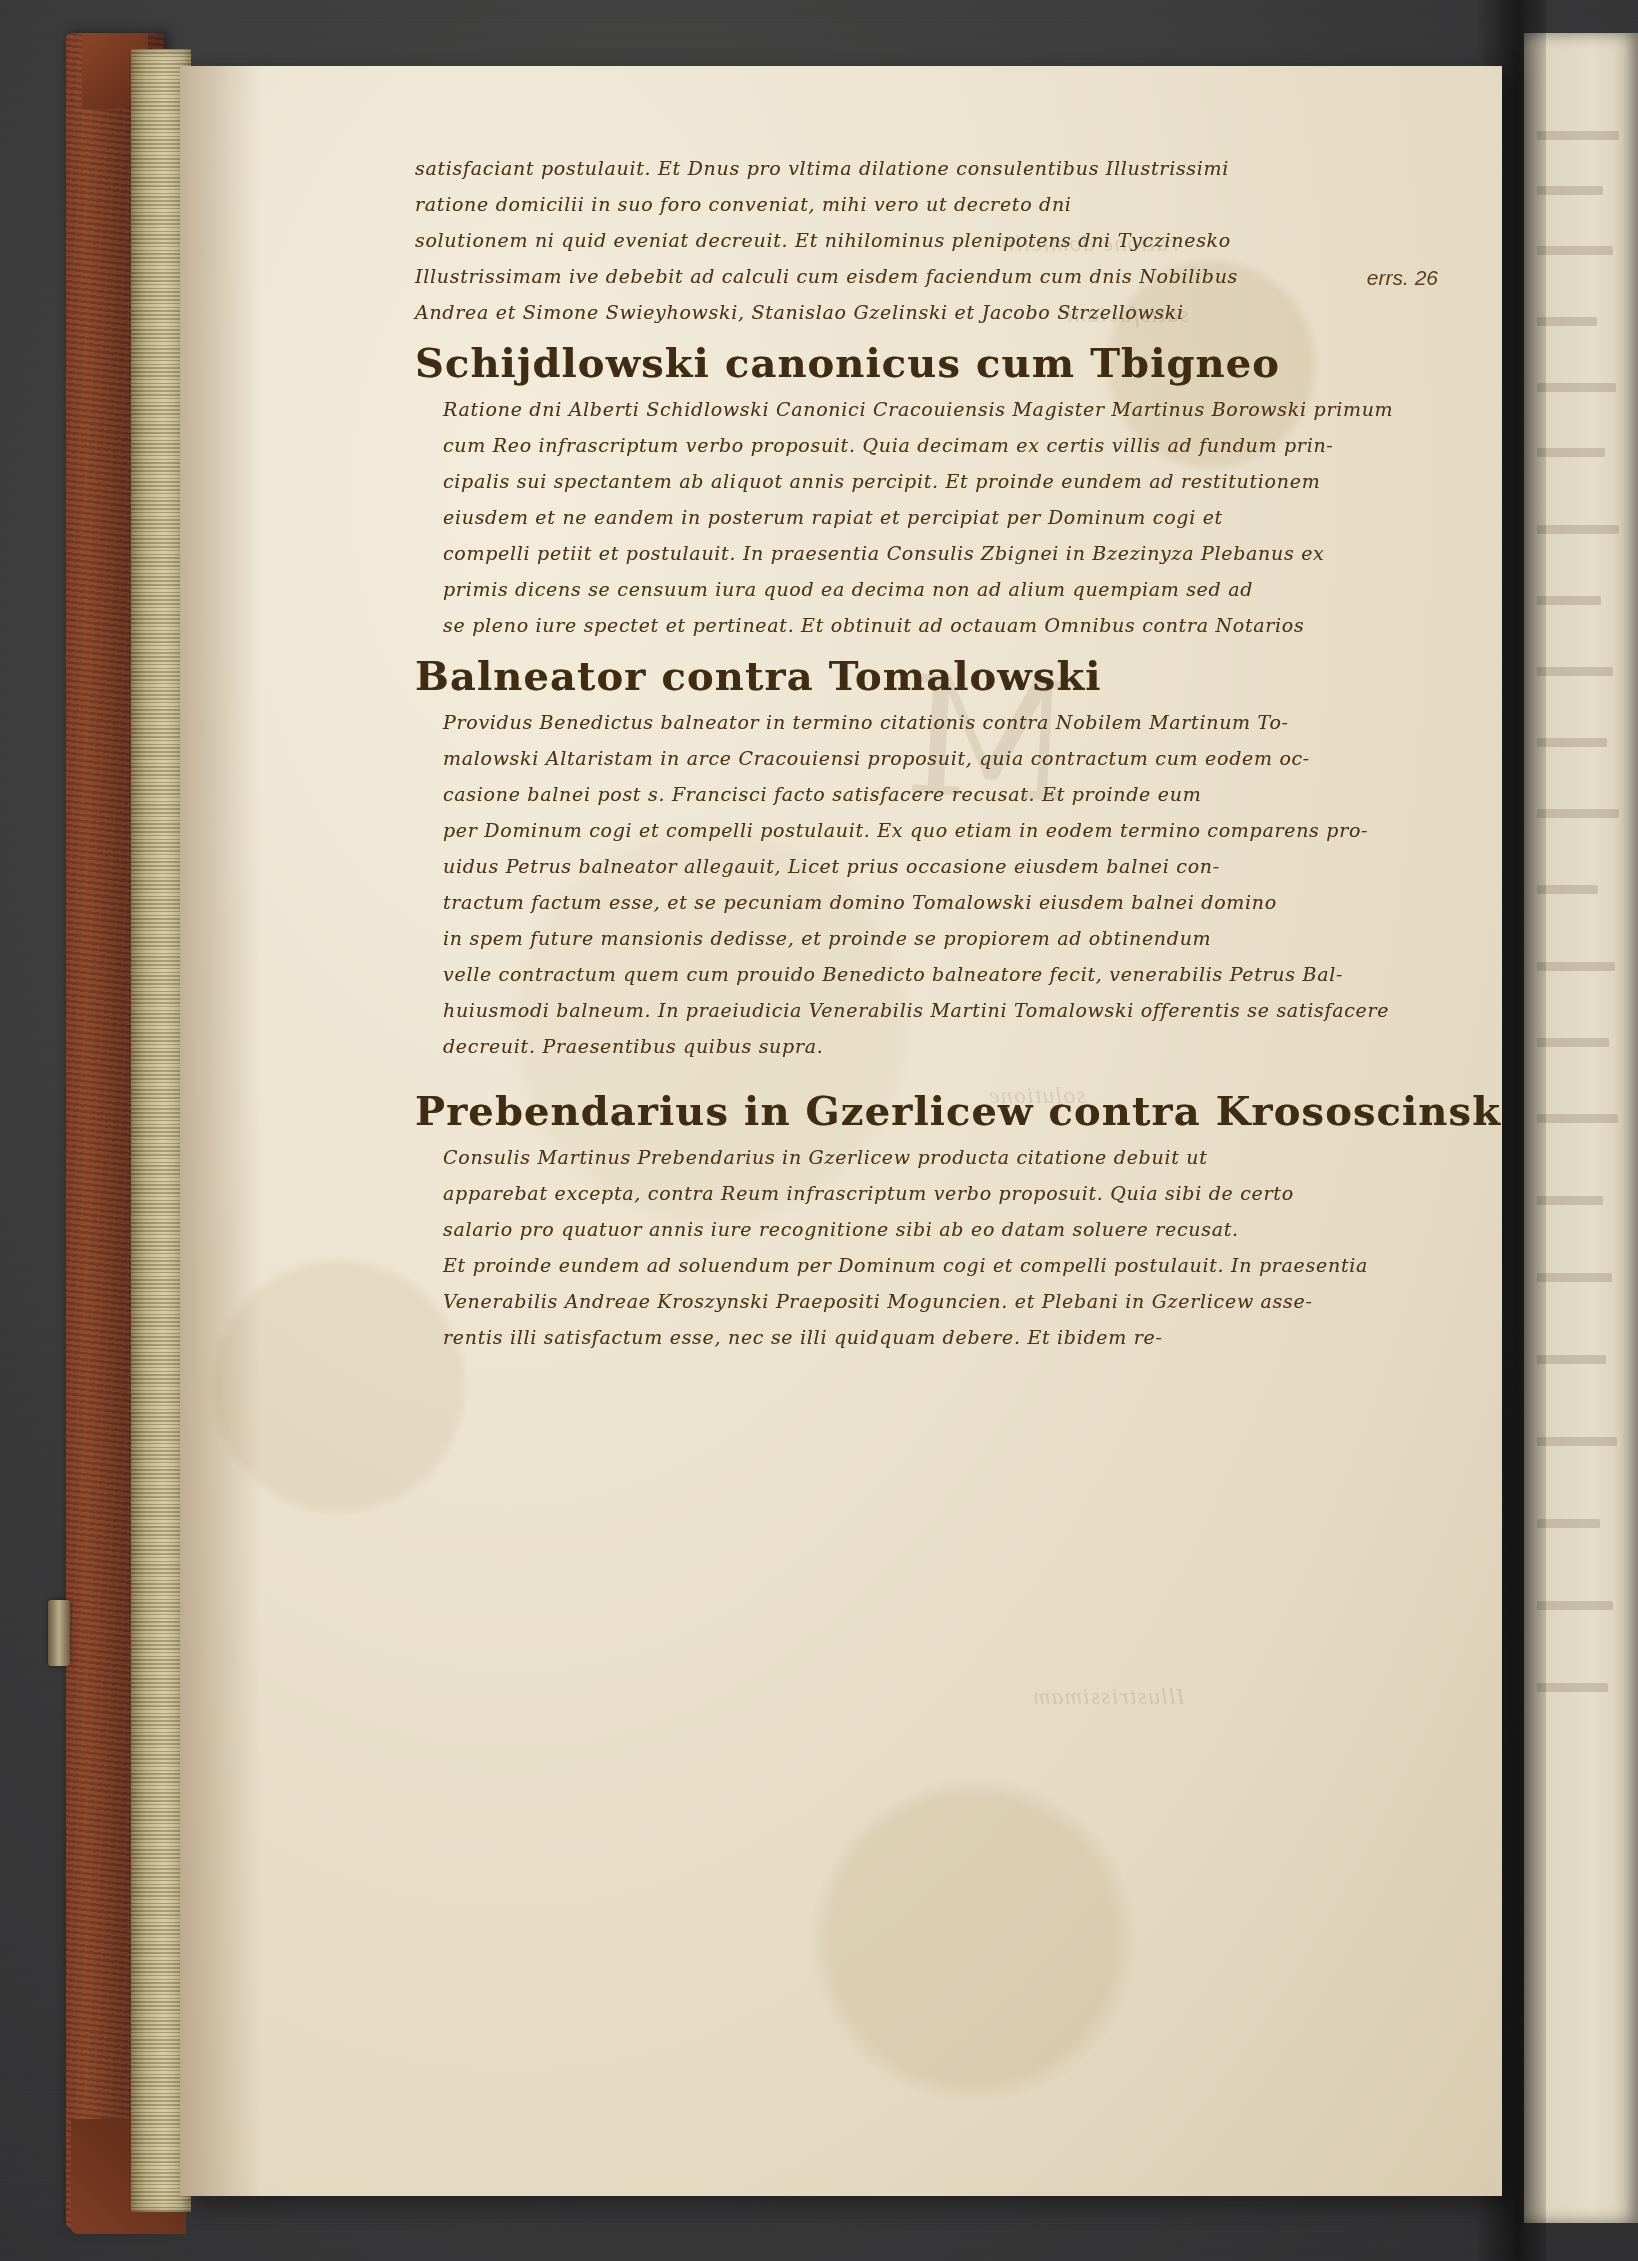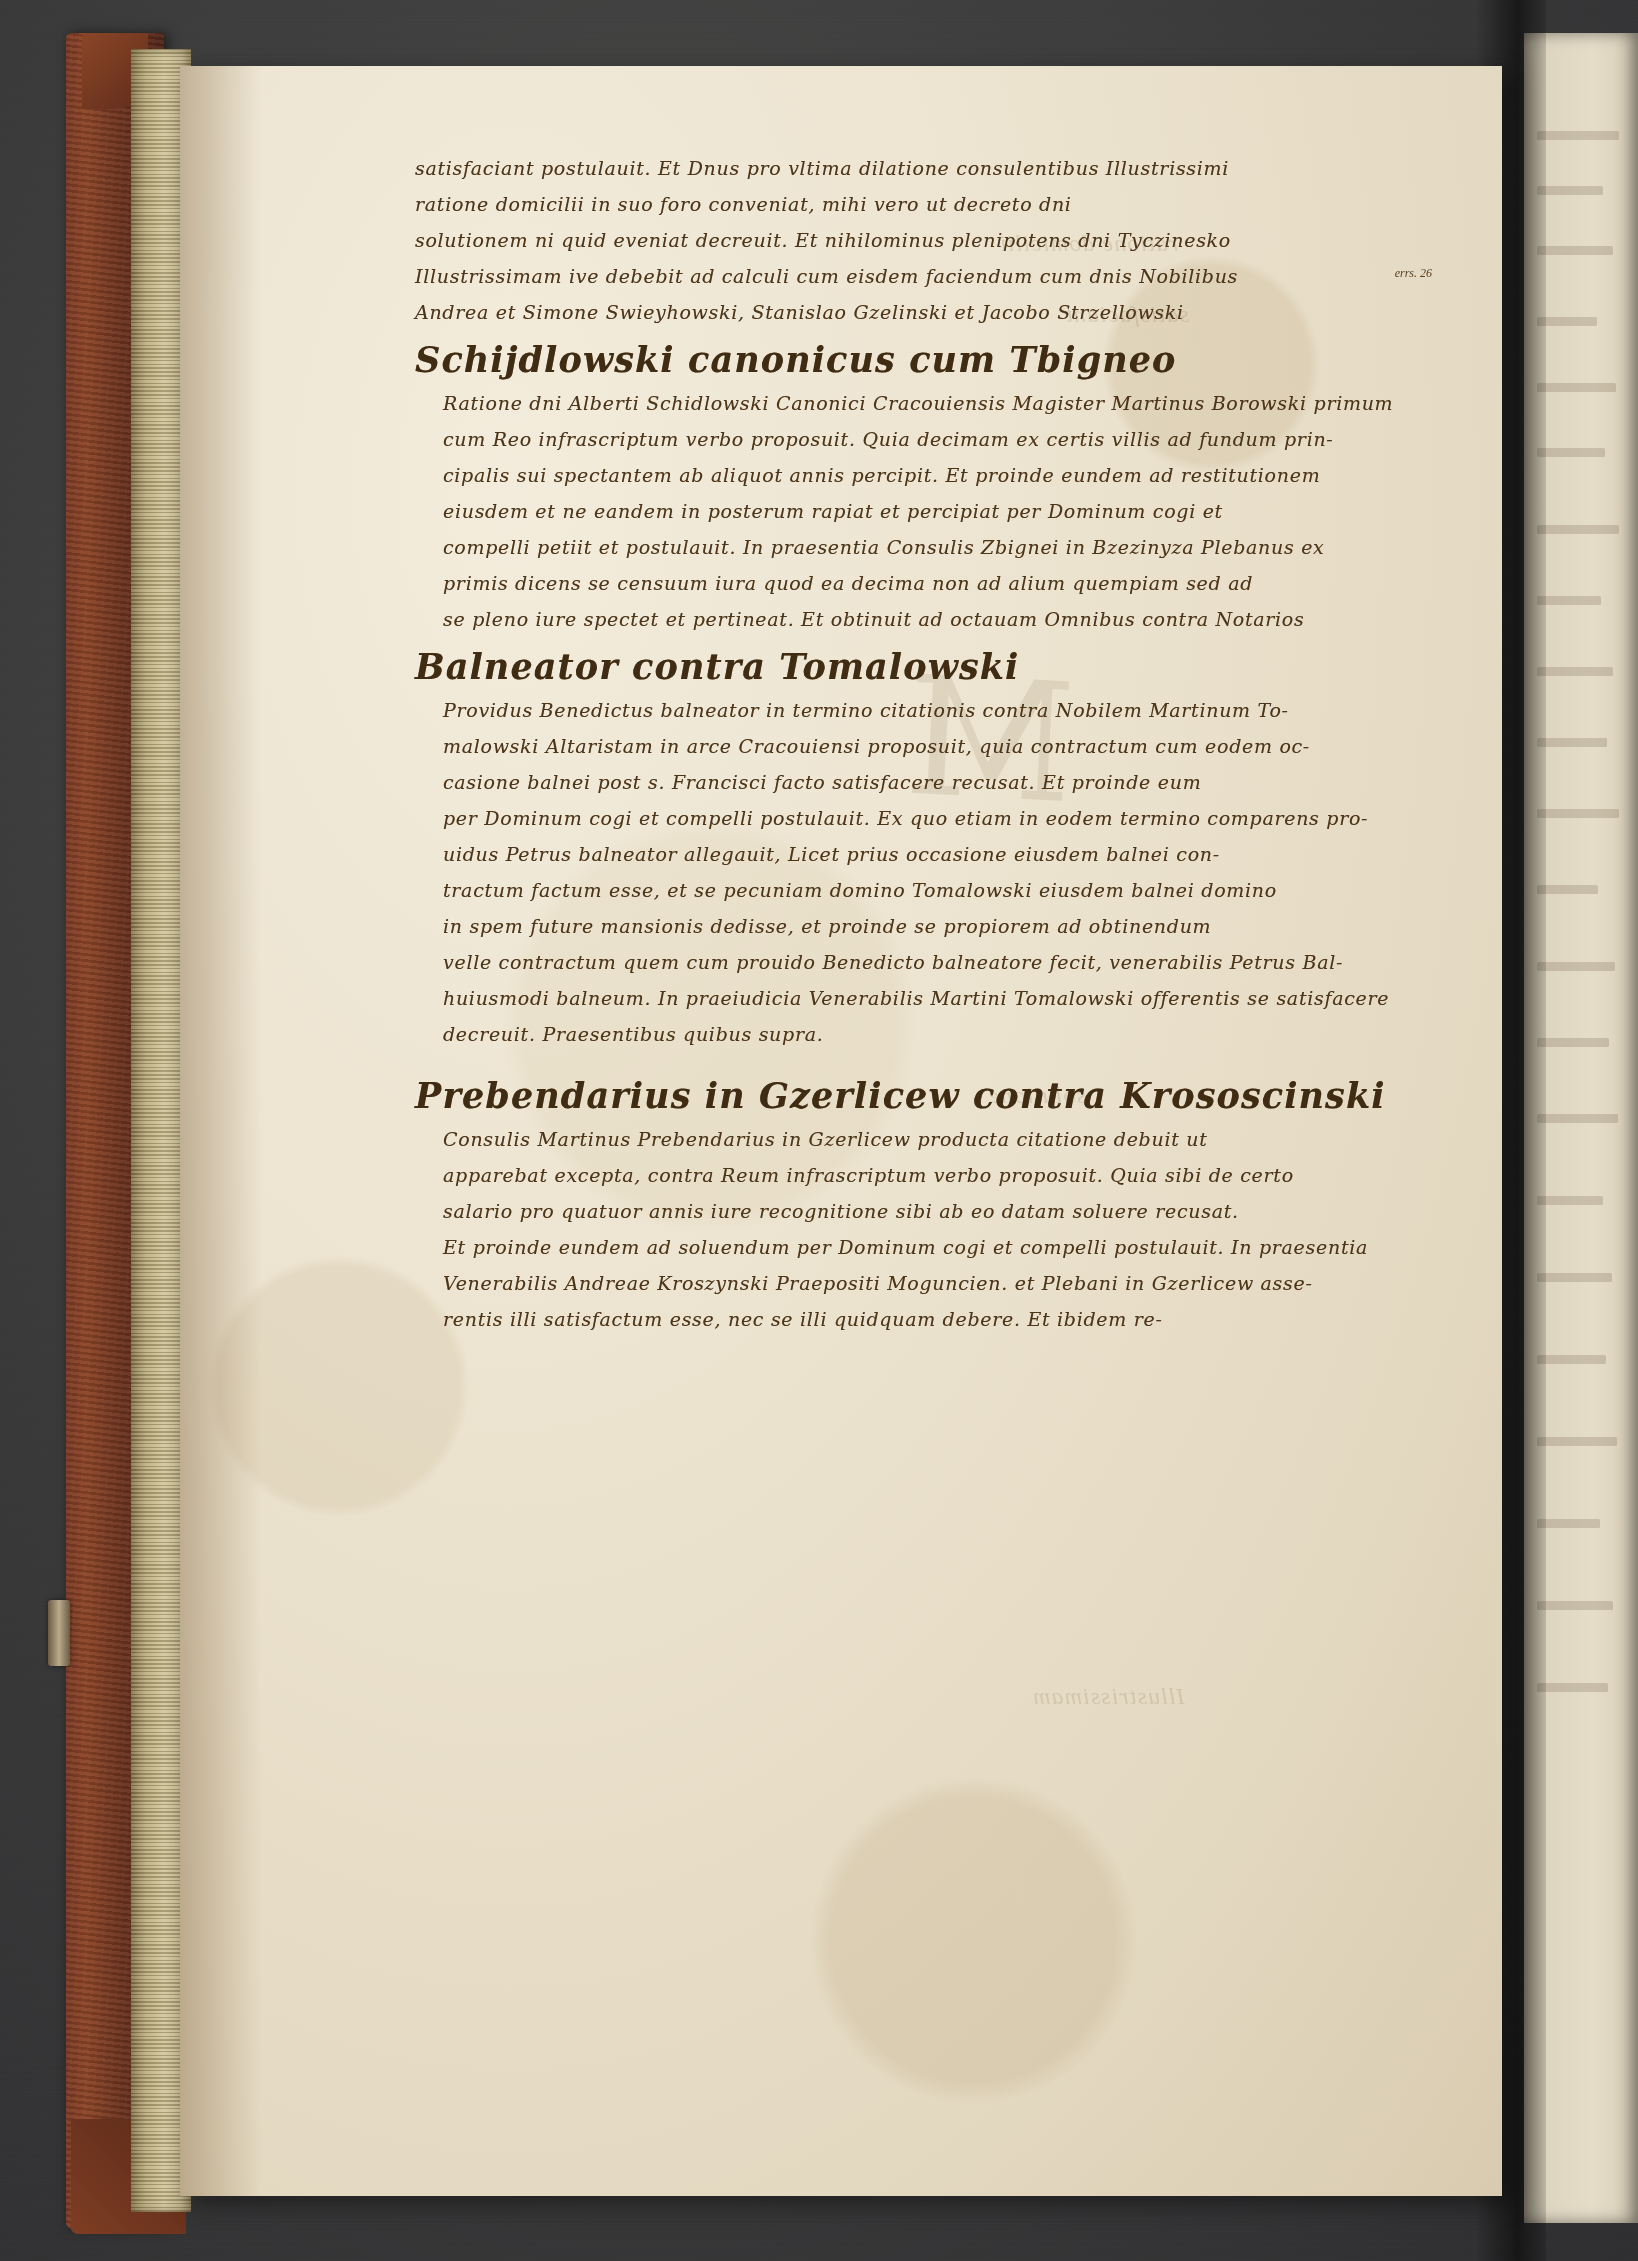--- a/index.html
+++ b/index.html
@@ -187,37 +187,36 @@
     letter-spacing: 0.7px;
     margin: 0 0 17px 0;
     white-space: nowrap;
     color: #4c3519;
     text-shadow: 0 0 0.5px rgba(76,53,25,.35);
   }
   .ms-line.ind { padding-left: 28px; }
 
   .ms-heading {
     font-family: "DejaVu Serif", serif;
-    font-style: italic;
-    font-size: 35px;
+    font-size: 40px;
     letter-spacing: 1.1px;
     color: #3f2c13;
     margin: 14px 0 14px 0;
     white-space: nowrap;
     text-shadow: 0 0 0.5px rgba(63,44,19,.5);
   }
   .block { margin-bottom: 5.5px; }
   .block-1 { margin-top: 0; }
 
   .marginal-note {
     position: absolute;
-    right: 10px;
-    font-family: Liberation Serif, serif;
+    right: 4px;
+    font-family: Liberation Sans, sans-serif;
     font-style: italic;
-    font-size: 12px;
+    font-size: 21px;
     color: #5a401f;
     white-space: nowrap;
   }
 
   
   #ghost-cap {
     position: absolute;
     left: 726px;
     top: 579px;
     font-family: "DejaVu Serif", serif;

